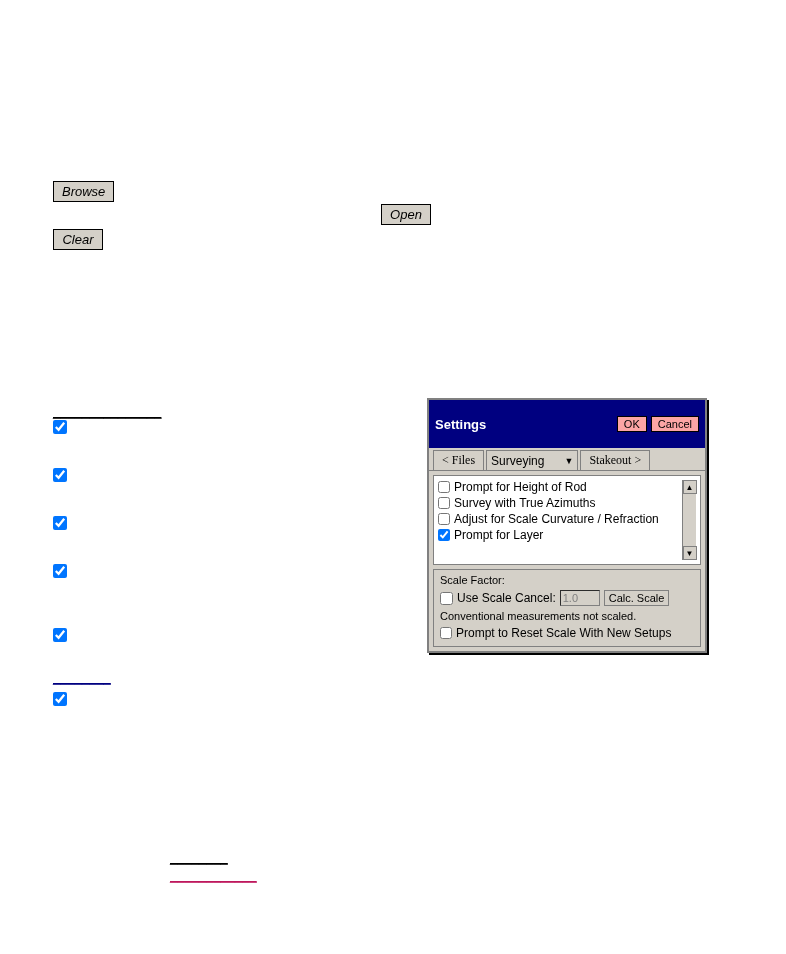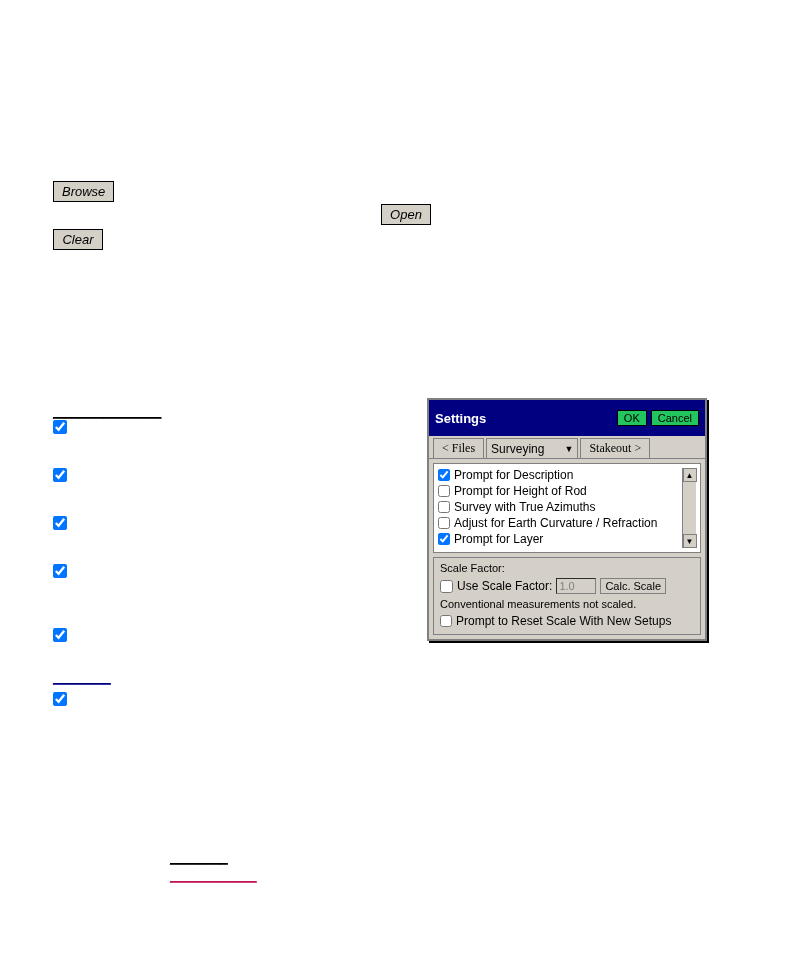--- a/index.html
+++ b/index.html
@@ -106,34 +106,34 @@
       background: #d4d0c8;
       border: 2px solid #808080;
       box-shadow: 2px 2px 0 #000;
       font-family: Arial, sans-serif;
       font-size: 12px;
     }
 
     #settings-titlebar {
       background: #000080;
       color: #ffffff;
-      padding: 10px 6px;
+      padding: 16px 6px;
       display: flex;
       justify-content: center;
       align-items: center;
       font-weight: bold;
       font-size: 13px;
     }
 
     #settings-titlebar-title {
       flex: 1;
     }
 
     .title-btn {
-      background: #22c55e;
+      background: #fca5a5;
       border: 1.5px solid #000;
       color: #000;
       font-size: 11px;
       padding: 1px 6px;
       cursor: pointer;
       margin-left: 4px;
     }
 
     #settings-tabs {
       display: flex;
@@ -327,54 +327,50 @@
     <div class="tab-dropdown">
       <span>Surveying</span>
       <span class="tab-dropdown-arrow">▼</span>
     </div>
     <button class="tab-btn">Stakeout &gt;</button>
   </div>
 
   <div id="settings-content">
     <div class="content-with-scroll">
       <div class="checkboxes-list">
-        <div class="settings-checkbox-row">
-          <input type="checkbox" checked="" style="">
-          <span>Prompt for Description</span>
-        </div>
         <div class="settings-checkbox-row">
           <input type="checkbox" style="">
           <span>Prompt for Height of Rod</span>
         </div>
         <div class="settings-checkbox-row">
           <input type="checkbox" style="">
           <span>Survey with True Azimuths</span>
         </div>
         <div class="settings-checkbox-row">
           <input type="checkbox" style="">
-          <span>Adjust for Earth Curvature / Refraction</span>
+          <span>Adjust for Scale Curvature / Refraction</span>
         </div>
         <div class="settings-checkbox-row">
           <input type="checkbox" checked="" style="">
           <span>Prompt for Layer</span>
         </div>
       </div>
       <div class="settings-scrollbar">
         <div class="scroll-arrow">▲</div>
         <div style="flex:1; background:#d4d0c8; width:100%;"></div>
         <div class="scroll-arrow">▼</div>
       </div>
     </div>
   </div>
 
   <div id="scale-factor-group">
     <div id="scale-factor-legend">Scale Factor:</div>
     <div class="scale-factor-row">
       <input type="checkbox" style="">
-      <span>Use Scale Factor:</span>
+      <span>Use Scale Cancel:</span>
       <input type="text" class="scale-input" value="1.0" style="">
       <button class="calc-btn">Calc. Scale</button>
     </div>
     <div id="conventional-text">Conventional measurements not scaled.</div>
     <div class="prompt-reset-row">
       <input type="checkbox" style="">
       <span>Prompt to Reset Scale With New Setups</span>
     </div>
   </div>
 </div>

